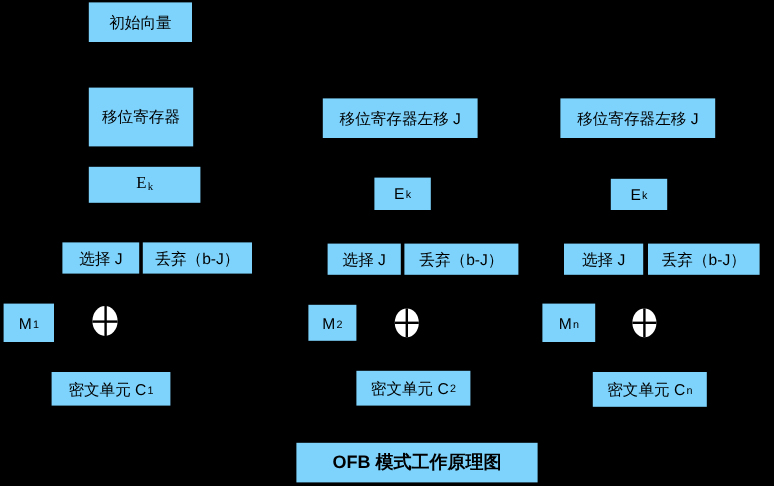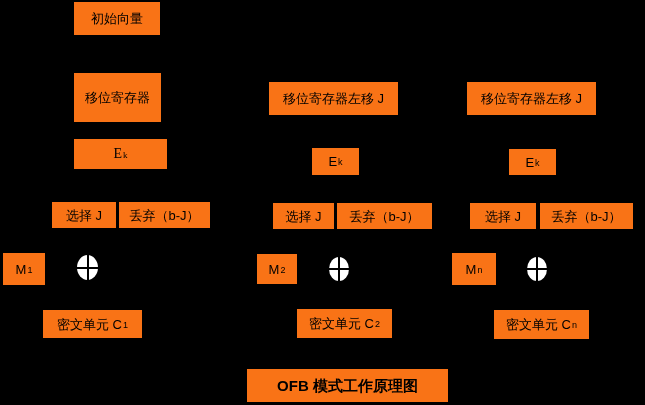--- a/index.html
+++ b/index.html
@@ -10,21 +10,21 @@
   .stage {
     position: relative;
     width: 645px;
     height: 405px;
     background: #000000;
     overflow: hidden;
     font-family: "Liberation Sans", "DejaVu Sans", sans-serif;
   }
   .box {
     position: absolute;
-    background: #f97316;
+    background: #7dd3fc;
     color: #000000;
     display: flex;
     align-items: center;
     justify-content: center;
     font-size: 13px;
     white-space: nowrap;
     line-height: 1;
   }
   .box sub {
     font-size: 9px;

